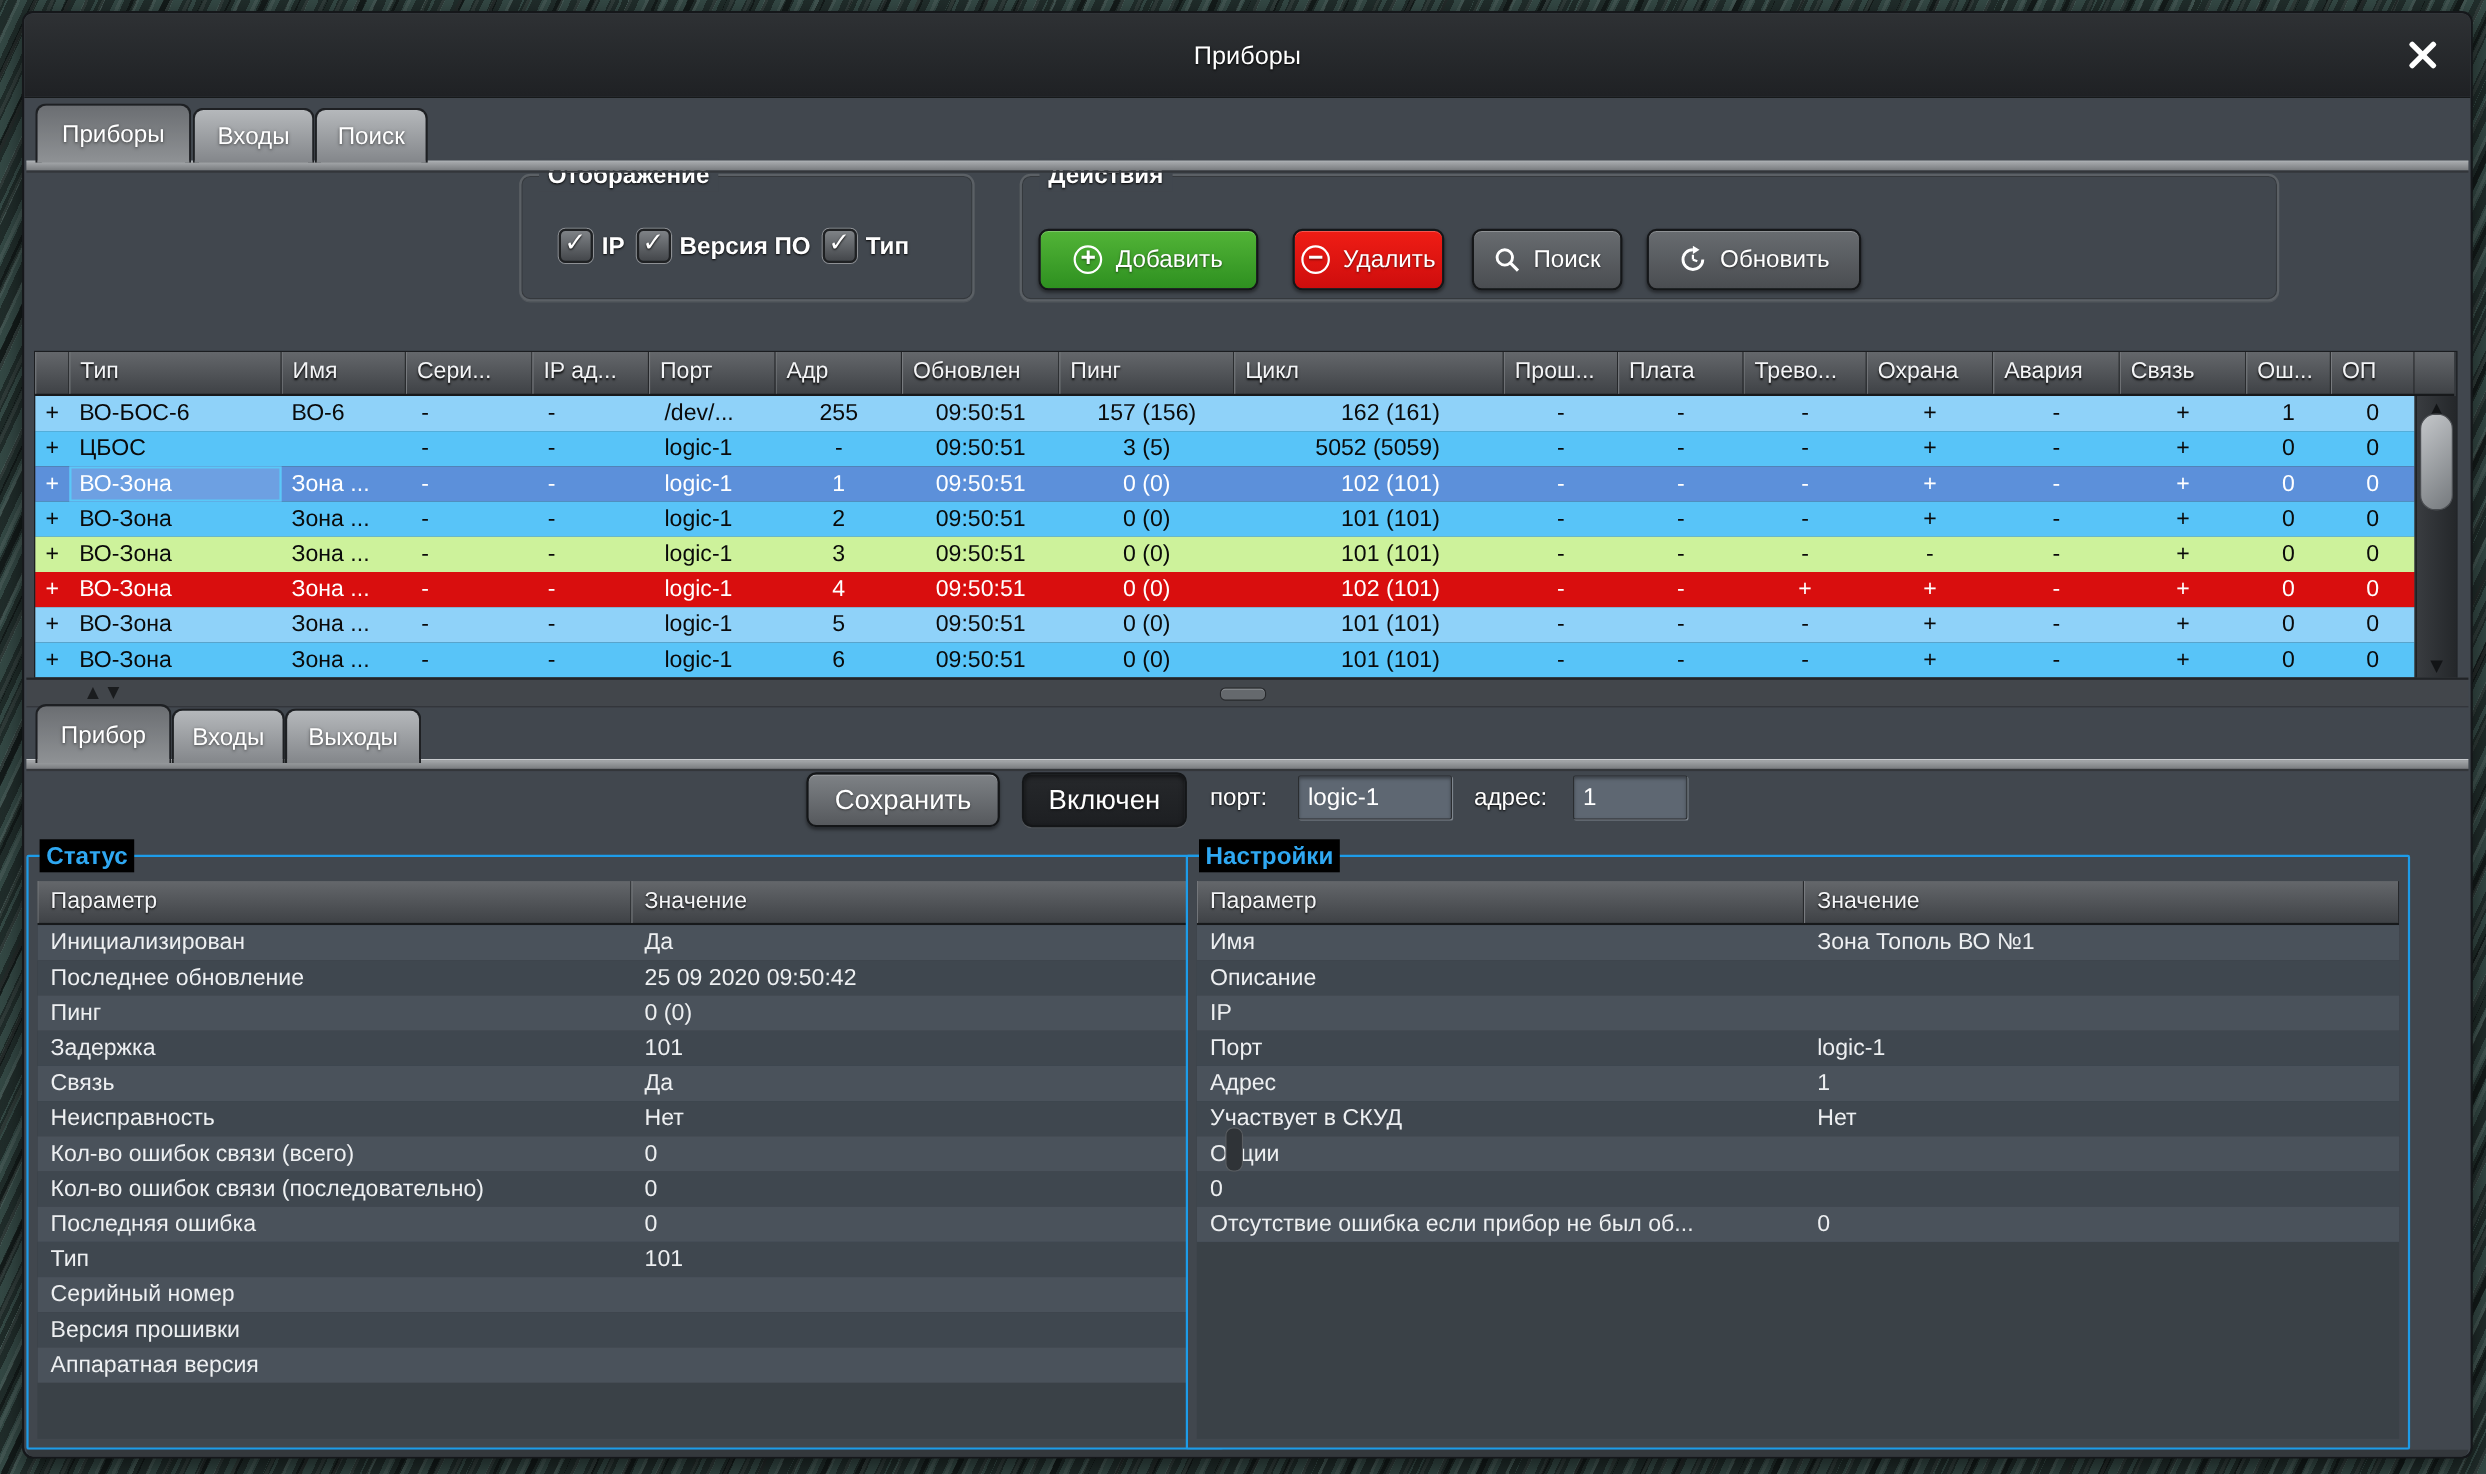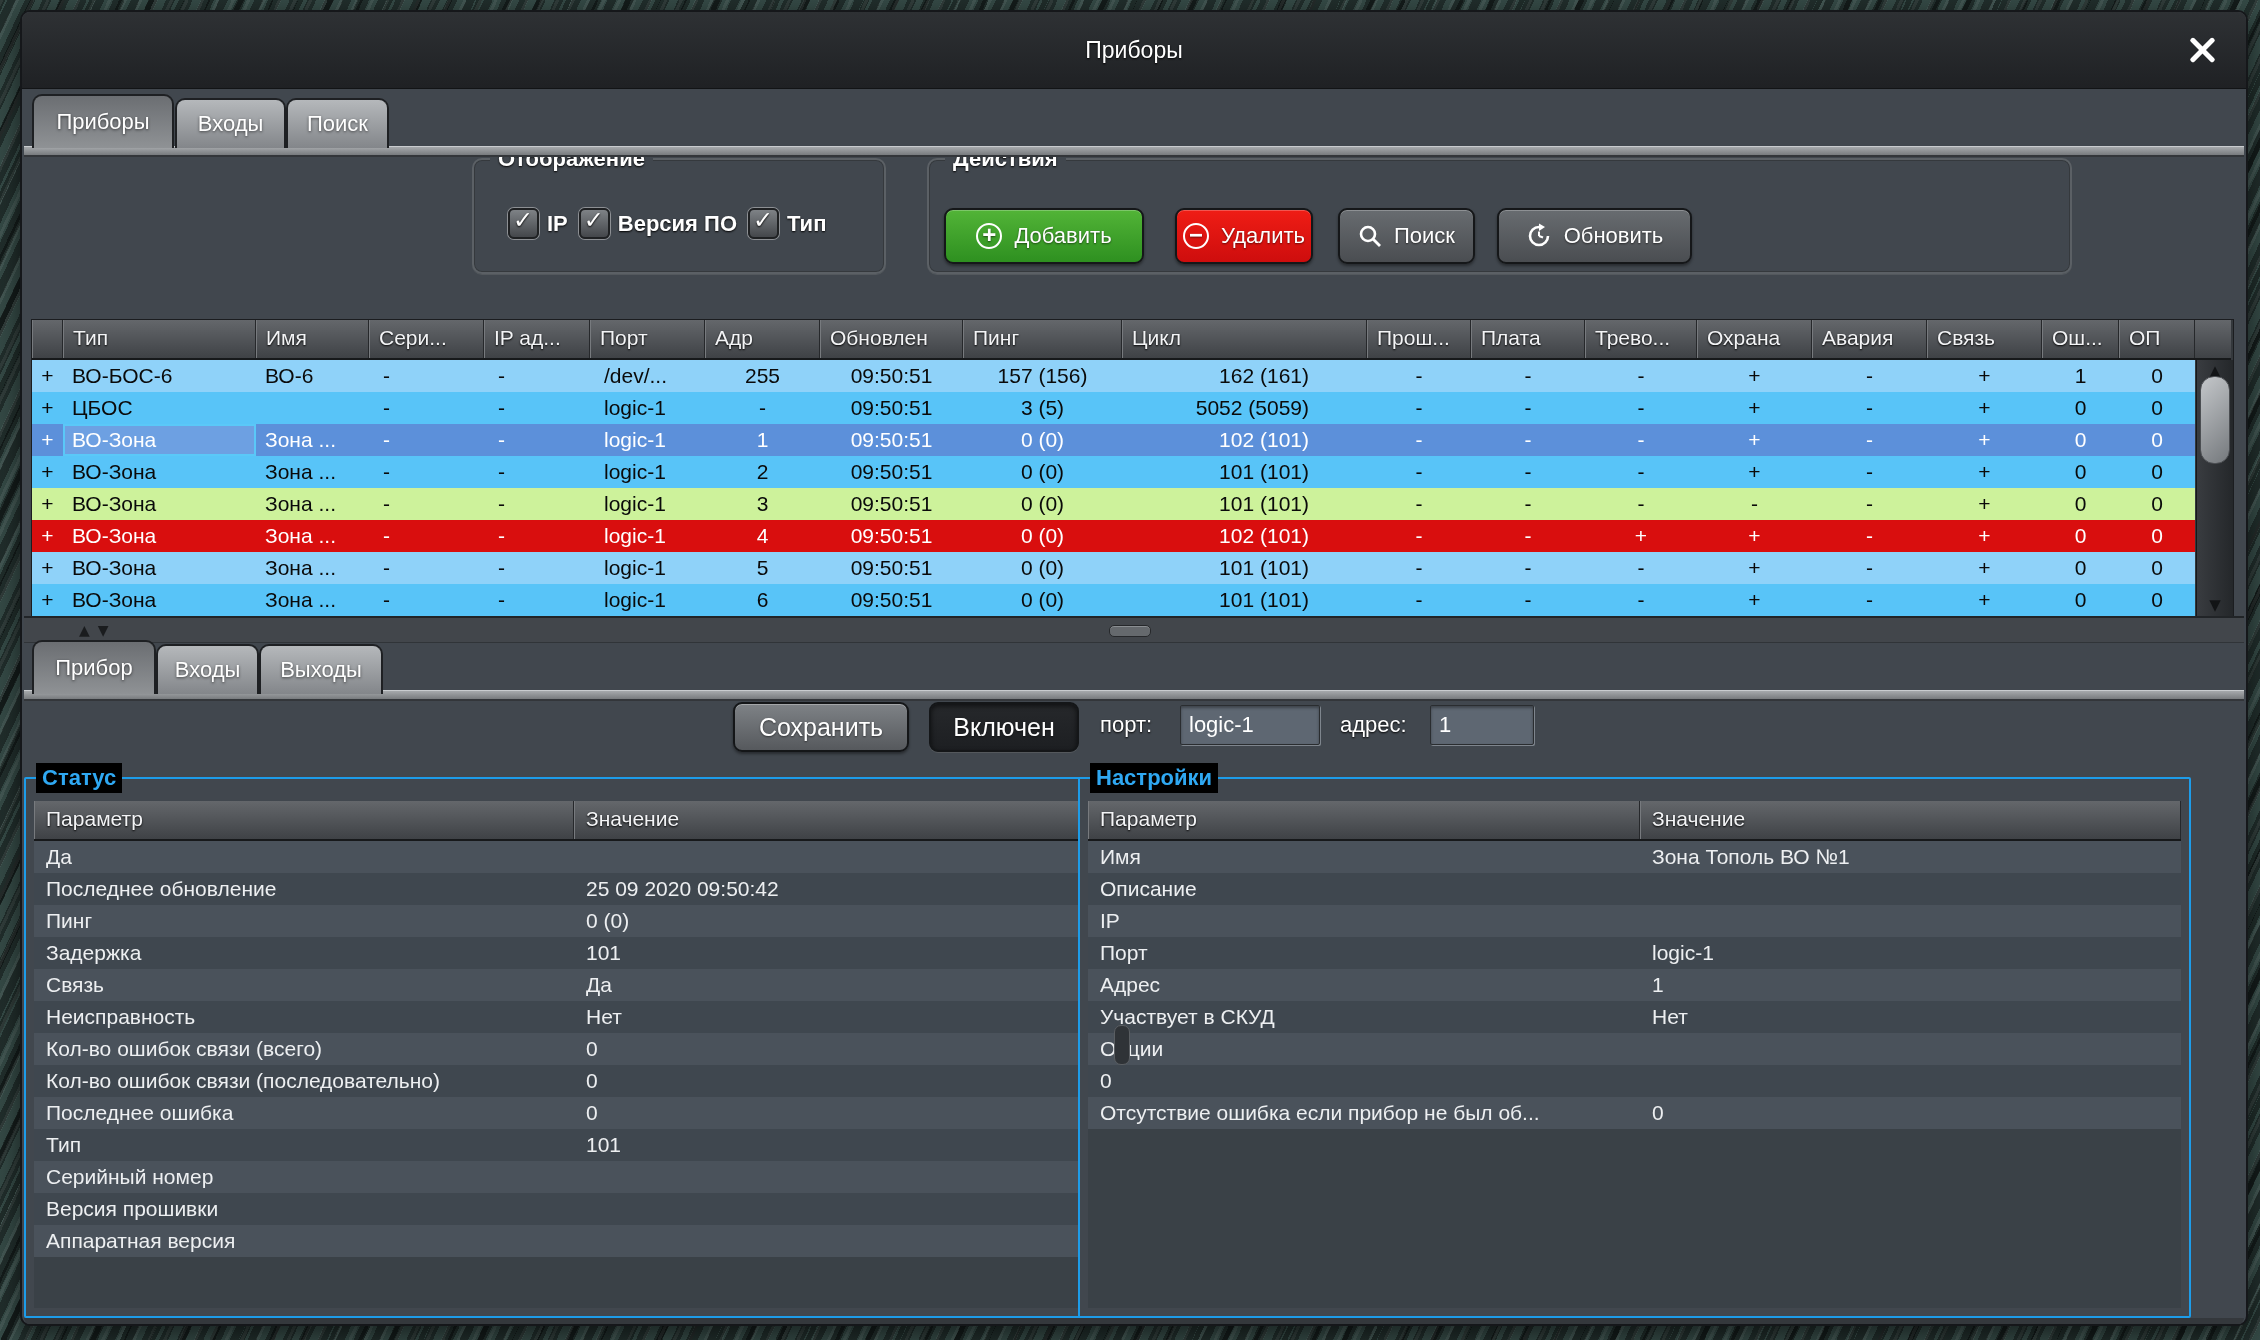--- a/index.html
+++ b/index.html
@@ -431,20 +431,21 @@
 
   <div class="panel left">
     <div class="ptitle">Статус</div>
     <div class="ptable">
       <div class="phead">
         <div class="phcell">Параметр</div>
         <div class="phcell">Значение</div>
       </div>
       <div>
           <div class="prow odd">
+            <div class="pname">Инициализирован</div>
             <div class="pval">Да</div>
           </div>
           <div class="prow even">
             <div class="pname">Последнее обновление</div>
             <div class="pval">25 09 2020 09:50:42</div>
           </div>
           <div class="prow odd">
             <div class="pname">Пинг</div>
             <div class="pval">0 (0)</div>
           </div>
@@ -462,21 +463,21 @@
           </div>
           <div class="prow odd">
             <div class="pname">Кол-во ошибок связи (всего)</div>
             <div class="pval">0</div>
           </div>
           <div class="prow even">
             <div class="pname">Кол-во ошибок связи (последовательно)</div>
             <div class="pval">0</div>
           </div>
           <div class="prow odd">
-            <div class="pname">Последнее ошибка</div>
+            <div class="pname">Последняя ошибка</div>
             <div class="pval">0</div>
           </div>
           <div class="prow even">
             <div class="pname">Тип</div>
             <div class="pval">101</div>
           </div>
           <div class="prow odd">
             <div class="pname">Серийный номер</div>
             <div class="pval"></div>
           </div>

